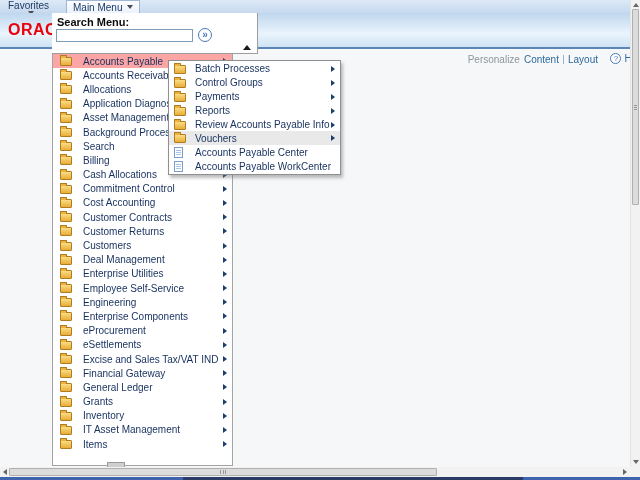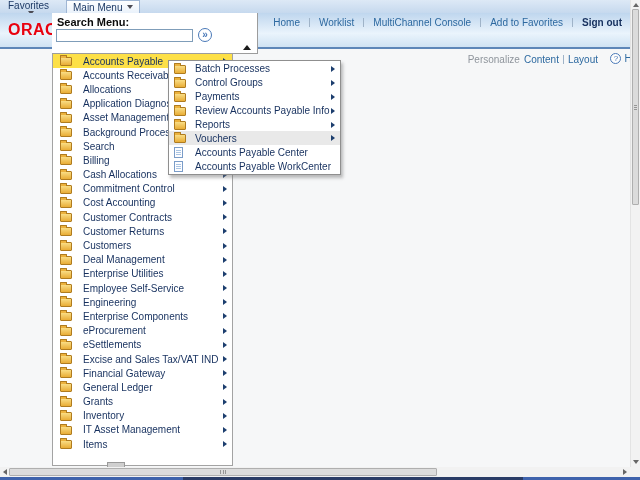--- a/index.html
+++ b/index.html
@@ -56,21 +56,21 @@
   .collapse-arrow { position:absolute; right:6px; bottom:3px; width:0; height:0;
                     border-left:4px solid transparent; border-right:4px solid transparent;
                     border-bottom:5px solid #1a1a1a; cursor:pointer; }
 
   
   .menu-panel { position:absolute; left:52px; top:54px; width:181px; height:412px;
                 background:#fff; border:1px solid #a3a3a3; border-top:none;
                 overflow:hidden; z-index:10; }
   .m-row { display:flex; align-items:center; height:14.2px; padding-left:7px;
            font-size:10px; color:#16305e; white-space:nowrap; cursor:pointer; }
-  .menu-panel .m-row.highlight { background:#fde047;justify-content:center; }
+  .menu-panel .m-row.highlight { background:#fca5a5;justify-content:center; }
   .m-label { margin-left:11px; }
   .arrow { margin-left:auto; margin-right:5px; flex:none; width:0; height:0;
            border-left:4px solid #1c3e6e; border-top:3px solid transparent;
            border-bottom:3px solid transparent; }
 
   
   .folder-icon { flex:none; position:relative; width:12px; height:9px; margin-top:1px;
                  background:linear-gradient(#f9dd85,#e9ad36); border:1px solid #b07c1f;
                  border-radius:1px; }
   .folder-icon::before { content:""; position:absolute; top:-3px; left:-1px; width:5px; height:2px;
@@ -139,31 +139,20 @@
       <span class="caret-down"></span>
     </div>
     <div class="tab tab-main">
       <span>Main Menu</span>
       <span class="caret-down"></span>
     </div>
   </div>
 
   <div class="header">
     <div class="logo">ORACLE</div>
-    <div class="navlinks">
-      <span class="hlink">Home</span>
-      <span class="vsep"></span>
-      <span class="hlink">Worklist</span>
-      <span class="vsep"></span>
-      <span class="hlink">MultiChannel Console</span>
-      <span class="vsep"></span>
-      <span class="hlink">Add to Favorites</span>
-      <span class="vsep"></span>
-      <span class="signout">Sign out</span>
-    </div>
   </div>
   <div class="header-rule"></div>
 
   <div class="content">
     <div class="pz-line">
       <span>Personalize</span>
       <span class="hlink">Content</span>
       <span class="vsep"></span>
       <span class="hlink">Layout</span>
     </div>
@@ -371,27 +360,27 @@
       </div>
       <div class="m-row t-folder">
         <span class="folder-icon"></span>
 
         <span class="m-label">Payments</span>
         <span class="arrow"></span>
       </div>
       <div class="m-row t-folder">
         <span class="folder-icon"></span>
 
+        <span class="m-label">Reports</span>
+        <span class="arrow"></span>
+      </div>
+      <div class="m-row t-folder">
+        <span class="folder-icon"></span>
+
         <span class="m-label">Review Accounts Payable Info</span>
-        <span class="arrow"></span>
-      </div>
-      <div class="m-row t-folder">
-        <span class="folder-icon"></span>
-
-        <span class="m-label">Reports</span>
         <span class="arrow"></span>
       </div>
       <div class="m-row highlight t-folder">
         <span class="folder-icon"></span>
 
         <span class="m-label">Vouchers</span>
         <span class="arrow"></span>
       </div>
       <div class="m-row t-page">
 

